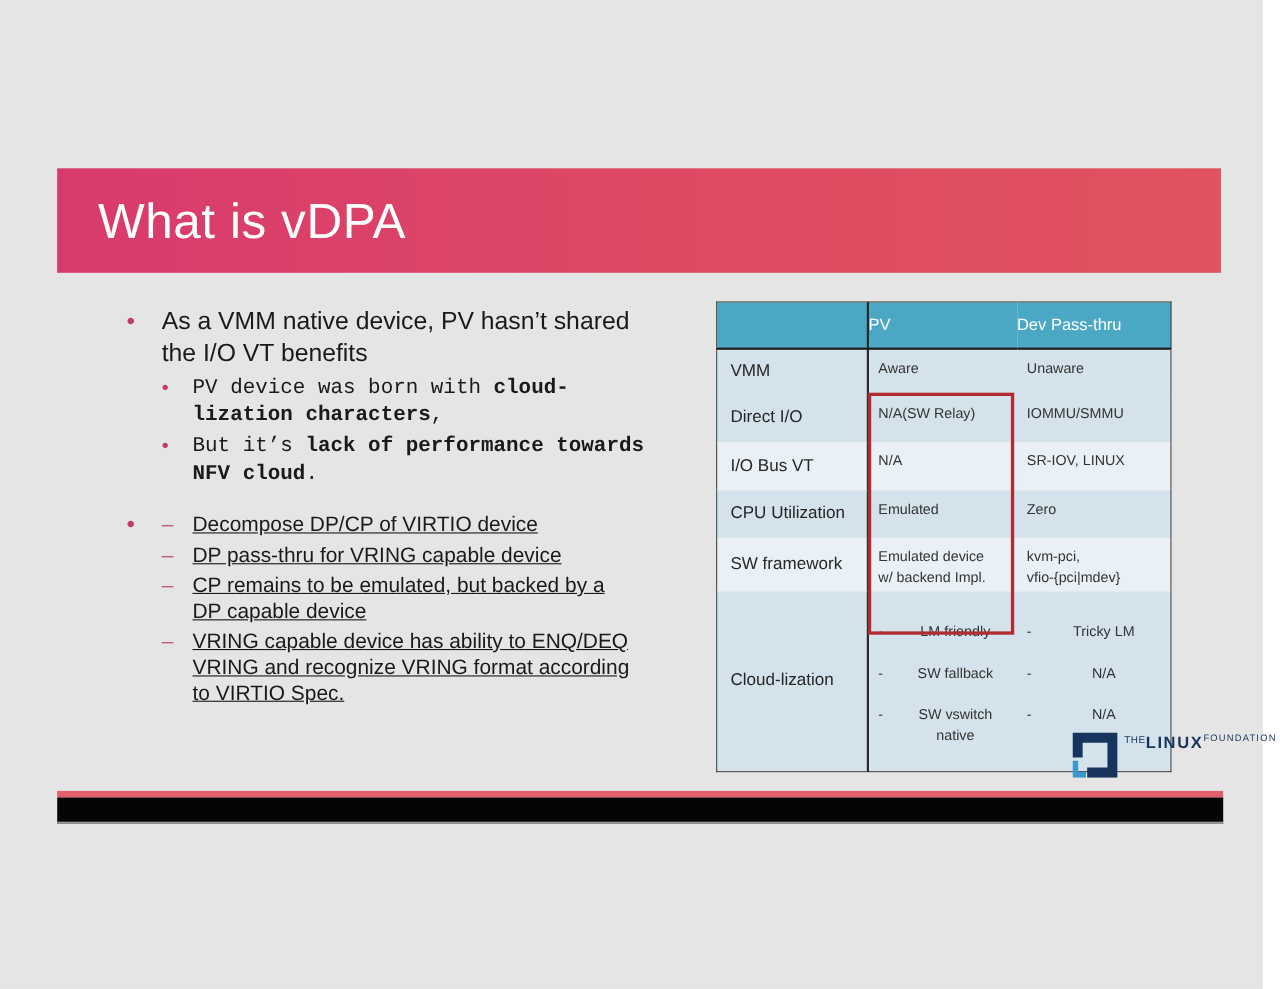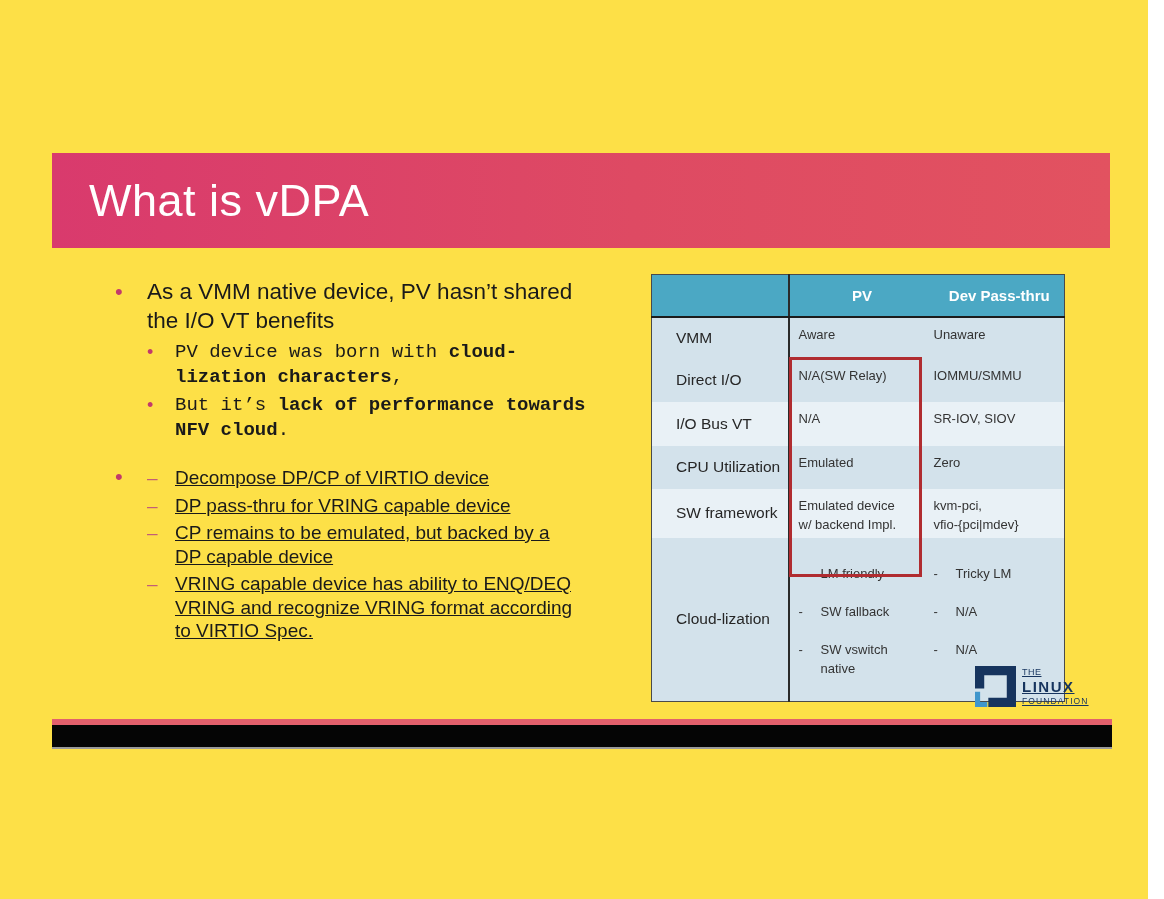--- a/index.html
+++ b/index.html
@@ -1,18 +1,18 @@
 <!DOCTYPE html>
 <html><head>
 <meta charset="utf-8">
 <style>
   * { margin:0; padding:0; box-sizing:border-box; }
   html,body { width:1164px; height:899px; background:#ffffff; overflow:hidden;
               font-family:"Liberation Sans", sans-serif; }
-  .slide { position:relative; width:1148px; height:899px; background:#fde047; }
+  .slide { position:relative; width:1148px; height:899px; background:#e5e5e5; }
 
   
   .title-bar {
     position:absolute; left:52px; top:153px; width:1058px; height:95px;
     background:linear-gradient(90deg,#d93a6d 0%,#de4a63 55%,#e25260 100%);
     display:flex; align-items:center; padding-left:37px;
   }
   .title-bar h1 { color:#ffffff; font-size:45px; font-weight:400; letter-spacing:0.5px; }
 
   
@@ -33,46 +33,46 @@
   .item-gap { height:16px; }
 
   
   .cmp-table {
     position:absolute; left:651px; top:274px; width:413px;
     border-collapse:collapse; table-layout:fixed;
     border:1px solid #4a4a4a;
   }
   .cmp-table th, .cmp-table td { text-align:left; }
   .cmp-table thead th {
-    background:#4ba8c4; color:#ffffff; font-size:15px; font-weight:bold;
-    height:42px; padding-left:10px; border-bottom:2px solid #1c1c1c;text-align:center;
+    background:#4ba8c4; color:#ffffff; font-size:15px; font-weight:normal;
+    height:42px; border-bottom:2px solid #1c1c1c;
   }
   .cmp-table td.lbl {
-    font-size:15.5px; color:#262626; padding-left:24px; vertical-align:middle;
+    font-size:15.5px; color:#262626; padding-left:12px; vertical-align:middle;
   }
   .cmp-table td.val {
     font-size:13px; color:#333333; padding:7px 6px 4px 9px; vertical-align:top;
     line-height:19px; white-space:pre-line;
   }
   .cmp-table .col1 { border-right:2px solid #2a2a2a; }
   .row-a { background:#d3e2eb; }
   .row-b { background:#e9f1f6; }
   .cell-list .cl-row { display:flex; }
   .cell-list .cl-dash { flex:0 0 22px; }
-  .cell-list .cl-txt { width:96px; }
+  .cell-list .cl-txt { width:96px;text-align:center; }
 
   .red-box {
     position:absolute; left:789px; top:357px; width:133px; height:220px;
     border:3px solid #b02c30; pointer-events:none;
   }
 
   
   .logo { position:absolute; left:975px; top:666px; display:flex; }
   .logo-mark { width:41px; height:41px; }
-  .logo-text { margin-left:6px; color:#16345e; display:flex; flex-direction:column; justify-content:flex-start;text-decoration:underline; }
+  .logo-text { margin-left:6px; color:#16345e; display:flex; flex-direction:row; justify-content:flex-start; }
   .logo-the { font-size:9px; letter-spacing:0.5px; line-height:10px; margin-top:1px; }
   .logo-linux { font-size:15px; font-weight:bold; letter-spacing:1.5px; line-height:19px; }
   .logo-foundation { font-size:8.5px; letter-spacing:1.1px; line-height:10px; }
 
   
   .footer-pink { position:absolute; left:52px; top:719px; width:1060px; height:6px; background:#e2606c; }
   .footer-black { position:absolute; left:52px; top:725px; width:1060px; height:24px; background:#050505;
                   border-bottom:2px solid #9a9a9a; }
 </style>
 </head>
@@ -151,21 +151,21 @@
         <td class="val">Unaware</td>
       </tr>
       <tr class="row-a" style="height:43px">
         <td class="lbl col1">Direct I/O</td>
         <td class="val">N/A(SW Relay)</td>
         <td class="val">IOMMU/SMMU</td>
       </tr>
       <tr class="row-b" style="height:44px">
         <td class="lbl col1">I/O Bus VT</td>
         <td class="val">N/A</td>
-        <td class="val">SR-IOV, SIOV</td>
+        <td class="val">SR-IOV, LINUX</td>
       </tr>
       <tr class="row-a" style="height:43px">
         <td class="lbl col1">CPU Utilization</td>
         <td class="val">Emulated</td>
         <td class="val">Zero</td>
       </tr>
       <tr class="row-b" style="height:46px">
         <td class="lbl col1">SW framework</td>
         <td class="val">Emulated device
 w/ backend Impl.</td>

